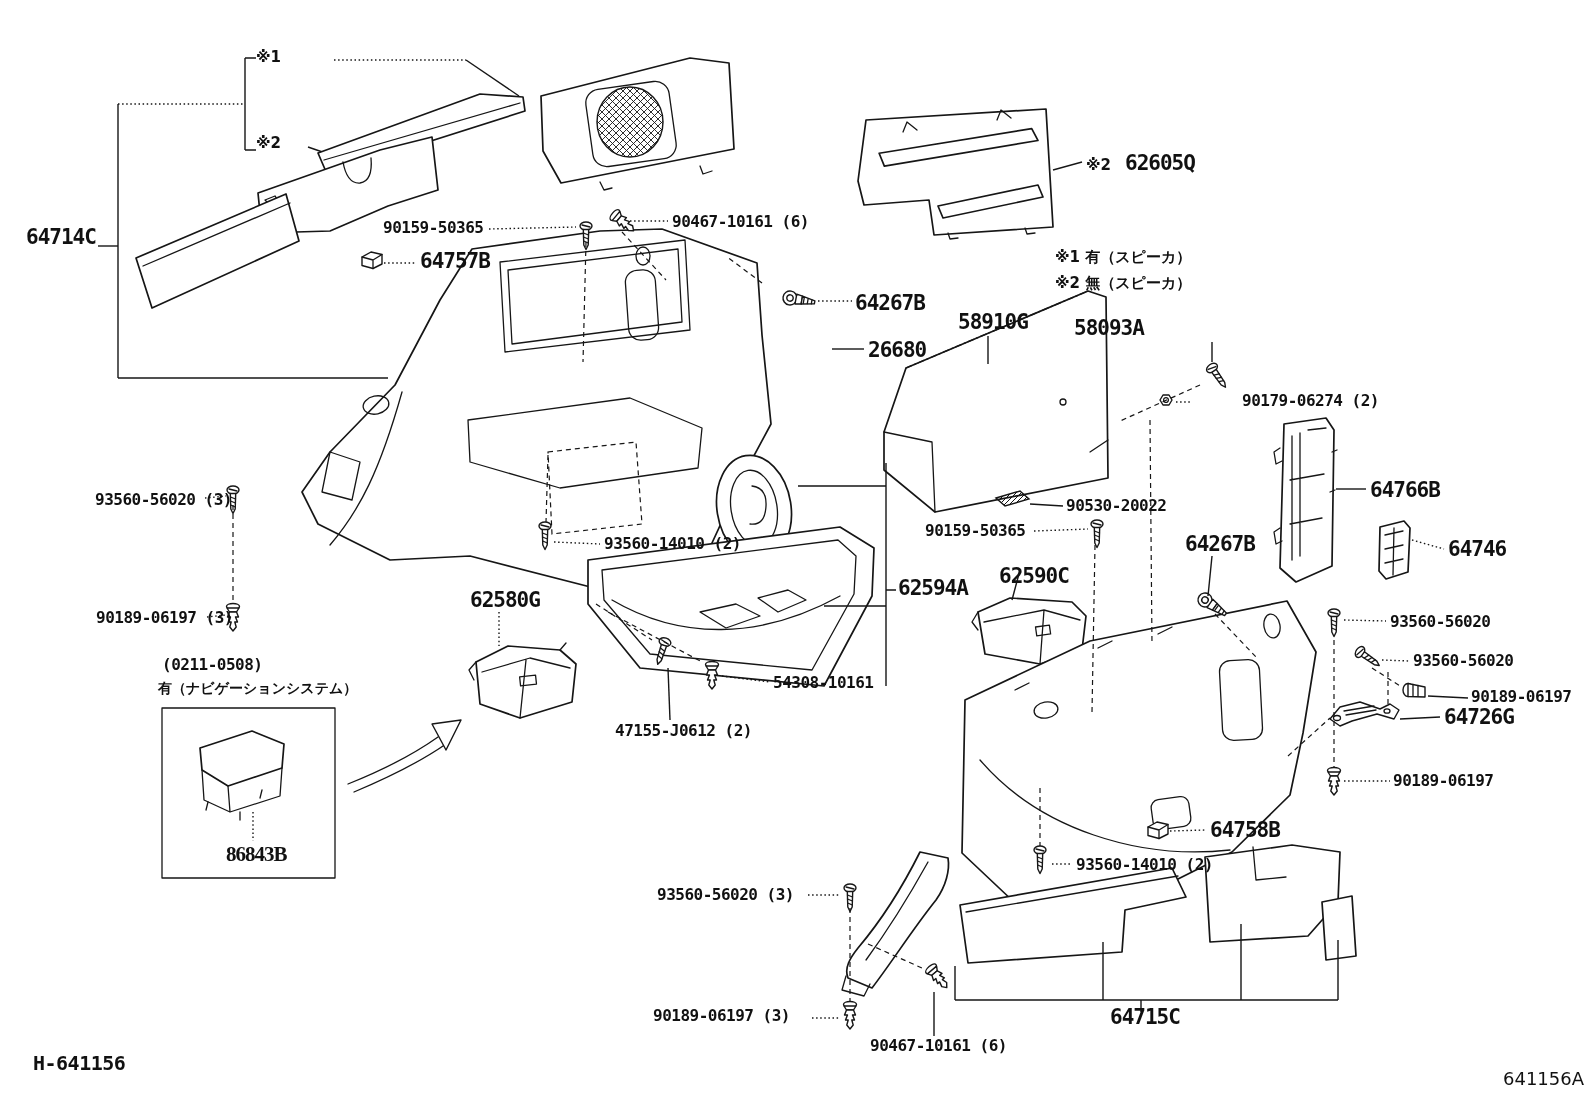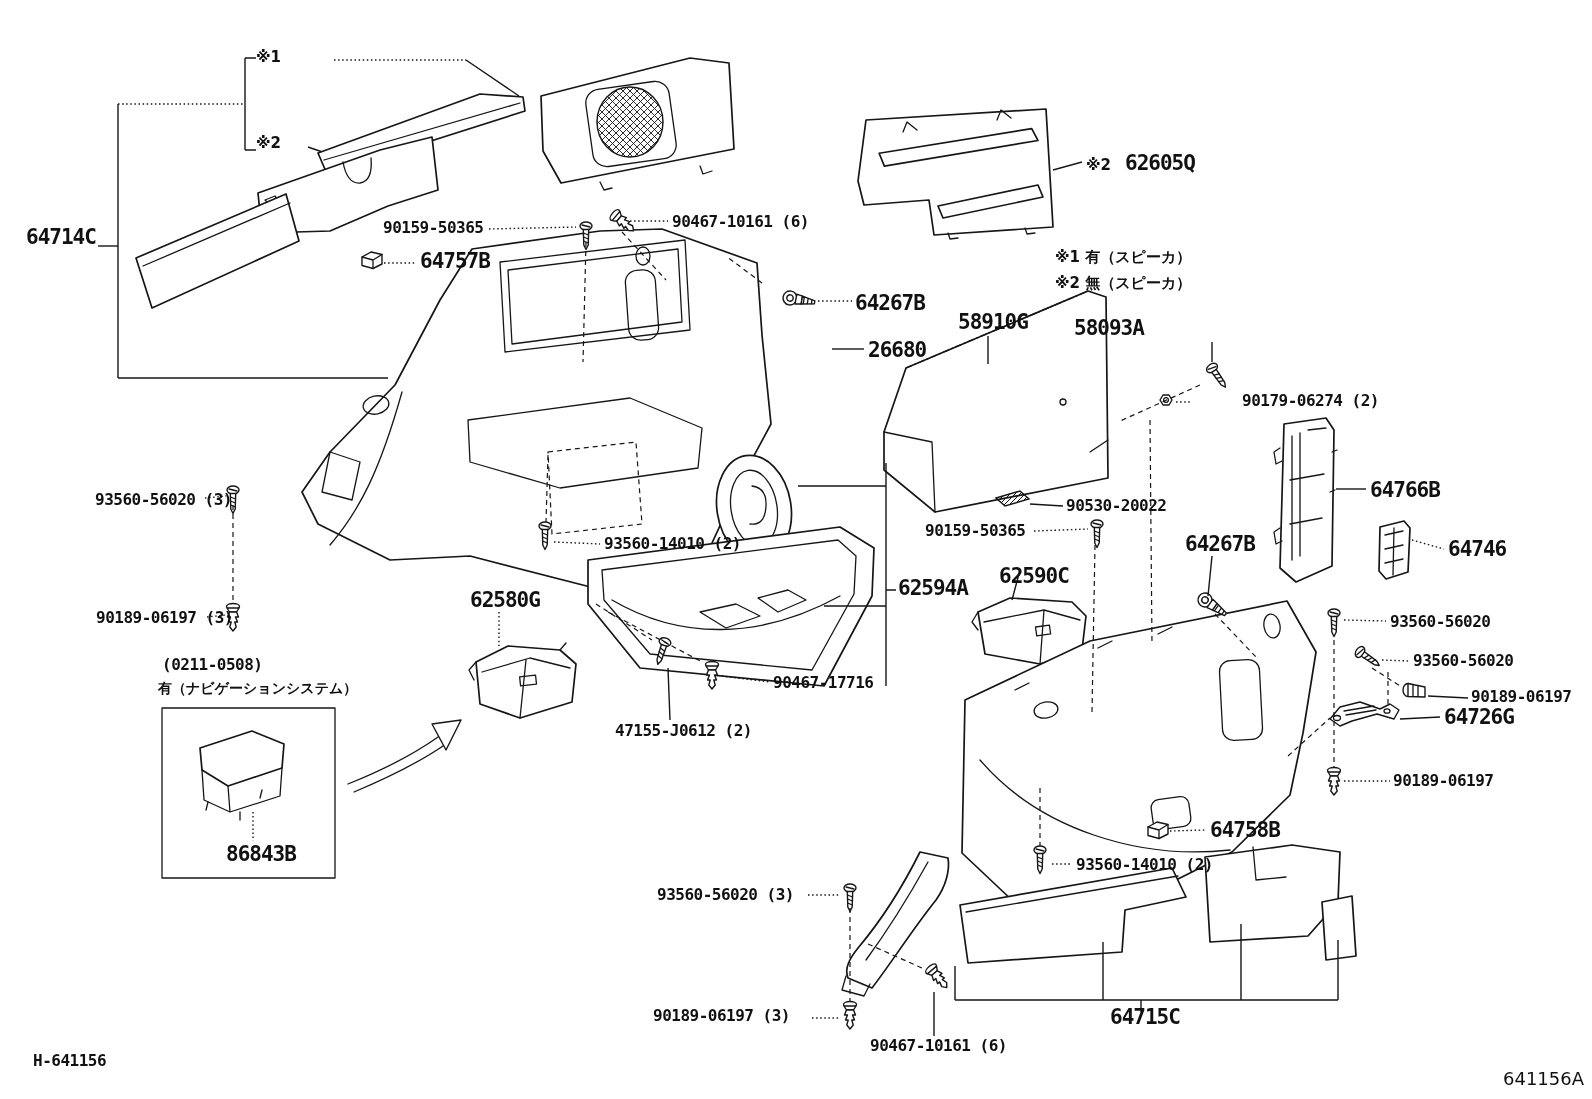--- a/index.html
+++ b/index.html
@@ -328,36 +328,36 @@
 <div class="lbl" style="left:1066px;top:498px;">90530-20022</div>
 <div class="lbl" style="left:925px;top:523px;">90159-50365</div>
 <div class="lbl lg" style="left:993px;top:565px;margin-left:6px;">62590C</div>
 <div class="lbl lg" style="left:1185px;top:533px;">64267B</div>
 <div class="lbl lg" style="left:898px;top:577px;">62594A</div>
 
 <div class="lbl" style="left:95px;top:492px;">93560-56020 (3)</div>
 <div class="lbl" style="left:96px;top:610px;">90189-06197 (3)</div>
 <div class="lbl" style="left:604px;top:536px;">93560-14010 (2)</div>
 <div class="lbl lg" style="left:470px;top:589px;">62580G</div>
-<div class="lbl" style="left:773px;top:675px;">90467-17716</div>
+<div class="lbl" style="left:773px;top:675px;">54308-10161</div>
 <div class="lbl" style="left:615px;top:723px;">47155-J0612 (2)</div>
 
 <div class="lbl" style="left:162px;top:657px;">(0211-0508)</div>
 <div class="lbl nt14" style="left:158px;top:681px;">有（ナビゲーションシステム）</div>
-<div class="lbl lg" style="left:226px;top:843px;">86843B</div>
+<div class="lbl lg" style="left:226px;top:843px;font-family:Liberation Serif, serif;">86843B</div>
 
 <div class="lbl" style="left:1390px;top:614px;">93560-56020</div>
 <div class="lbl" style="left:1413px;top:653px;">93560-56020</div>
 <div class="lbl" style="left:1471px;top:689px;">90189-06197</div>
 <div class="lbl lg" style="left:1444px;top:706px;">64726G</div>
 <div class="lbl" style="left:1393px;top:773px;">90189-06197</div>
 <div class="lbl lg" style="left:1210px;top:819px;">64758B</div>
 <div class="lbl" style="left:1076px;top:857px;">93560-14010 (2)</div>
 
 <div class="lbl" style="left:657px;top:887px;">93560-56020 (3)</div>
 <div class="lbl" style="left:653px;top:1008px;">90189-06197 (3)</div>
 <div class="lbl" style="left:870px;top:1038px;">90467-10161 (6)</div>
 <div class="lbl lg" style="left:1110px;top:1006px;">64715C</div>
 
-<div class="lbl" style="left:33px;top:1053px;font-size:16px;text-align:right;">H-641156</div>
+<div class="lbl" style="left:33px;top:1053px;font-size:20px;text-align:right;">H-641156</div>
 <div class="lbl thin" style="left:1503px;top:1070px;">641156A</div>
 
 </div>
 
 </body></html>

